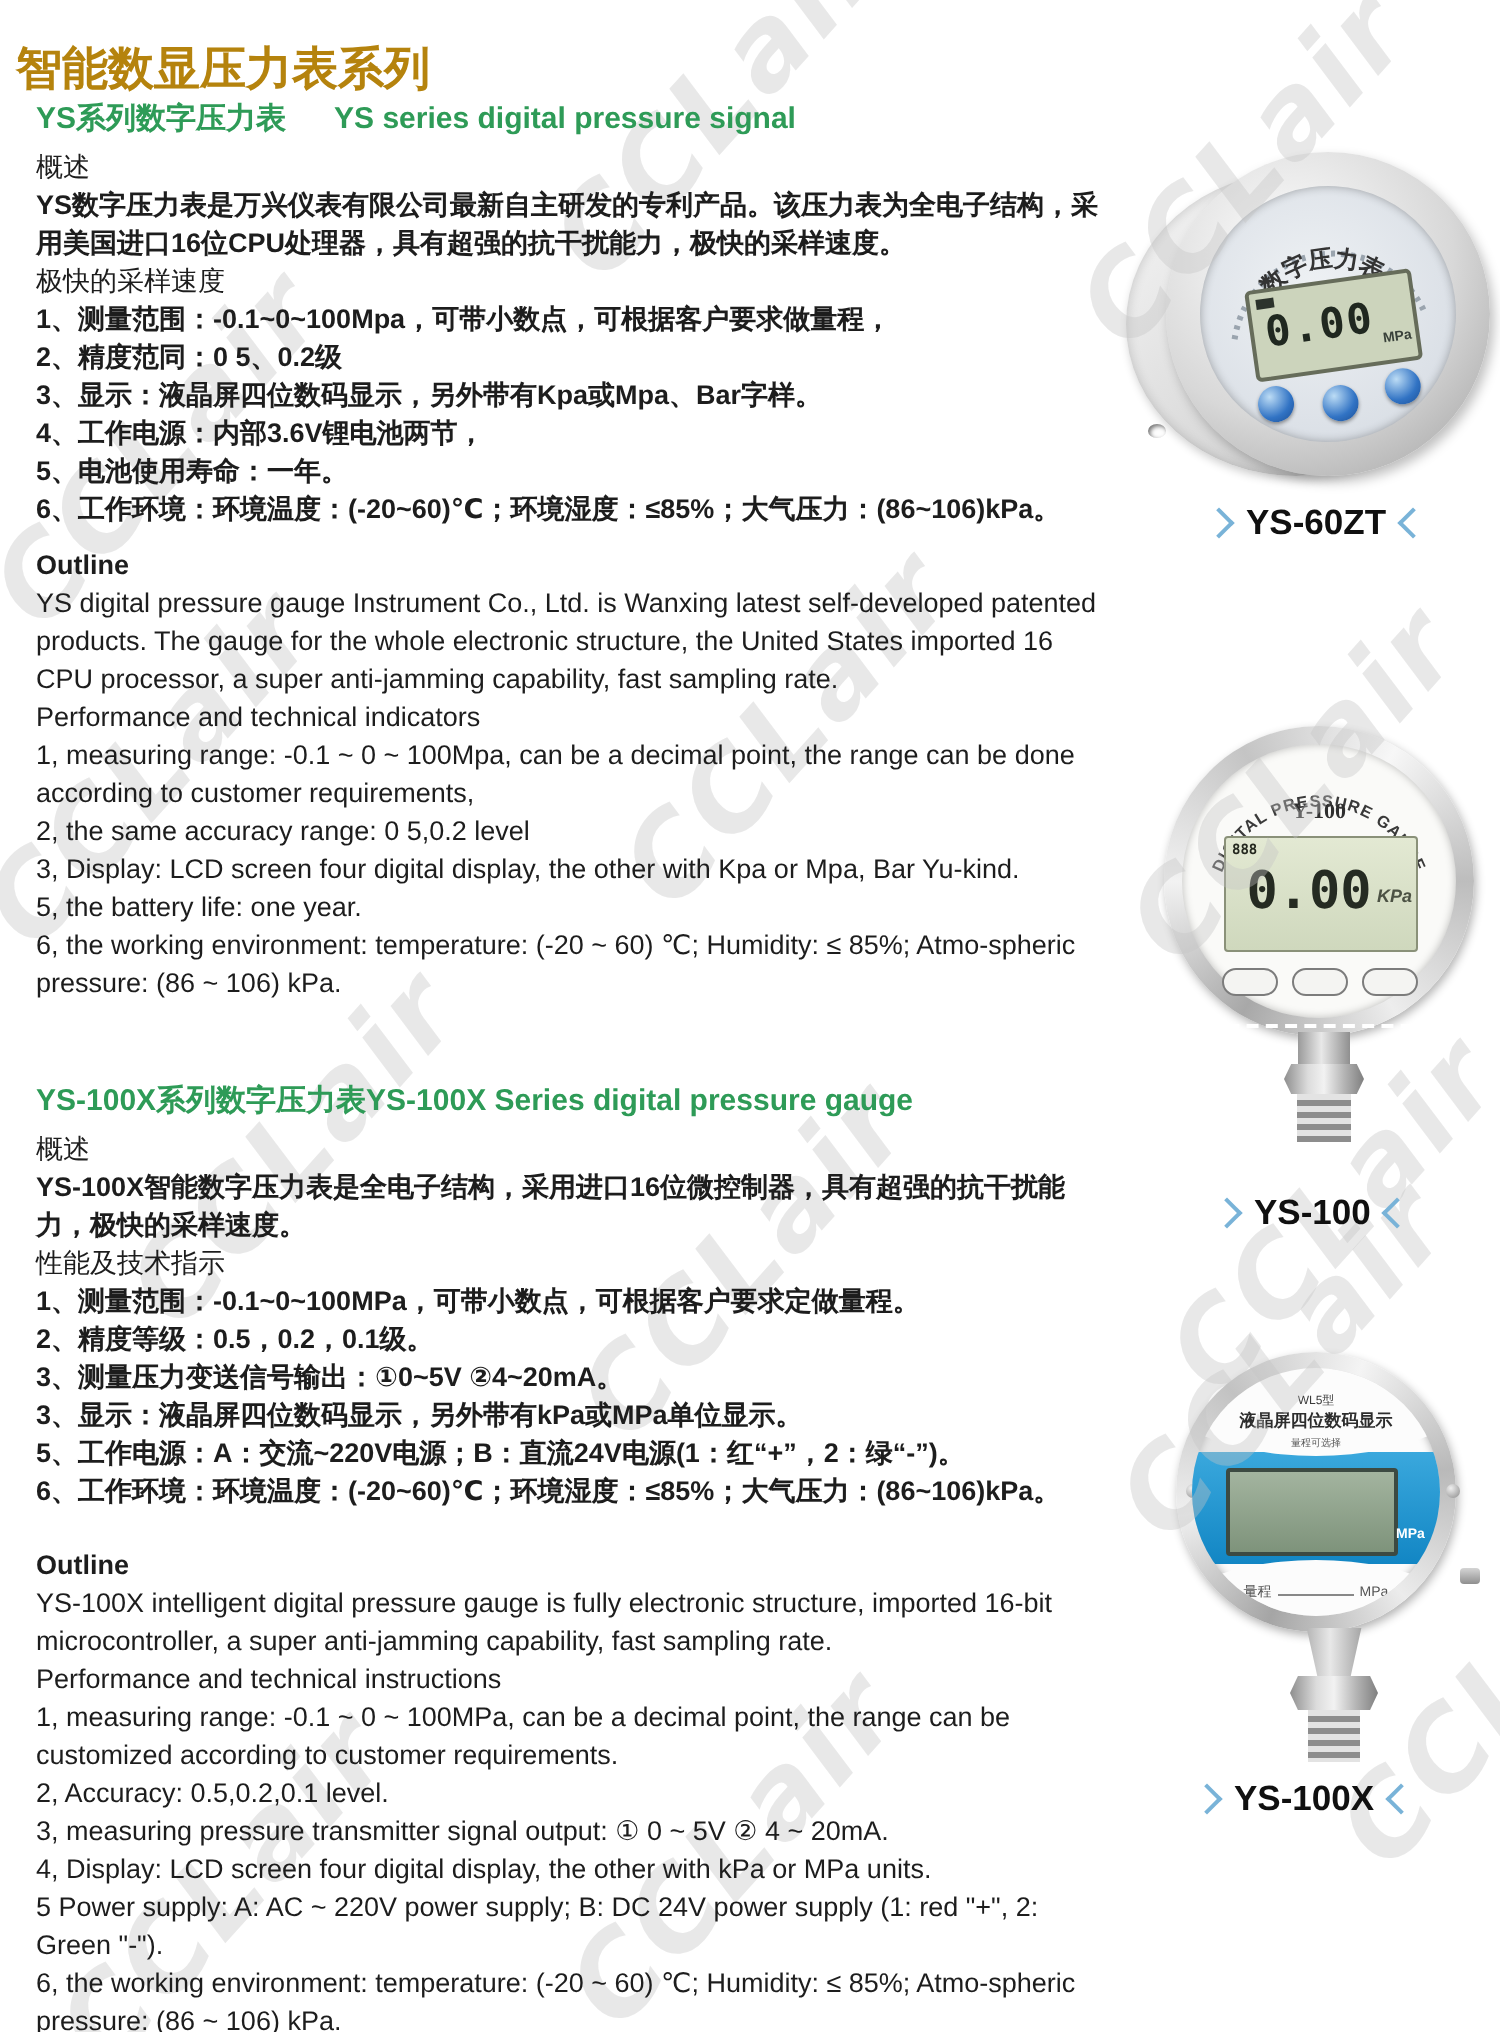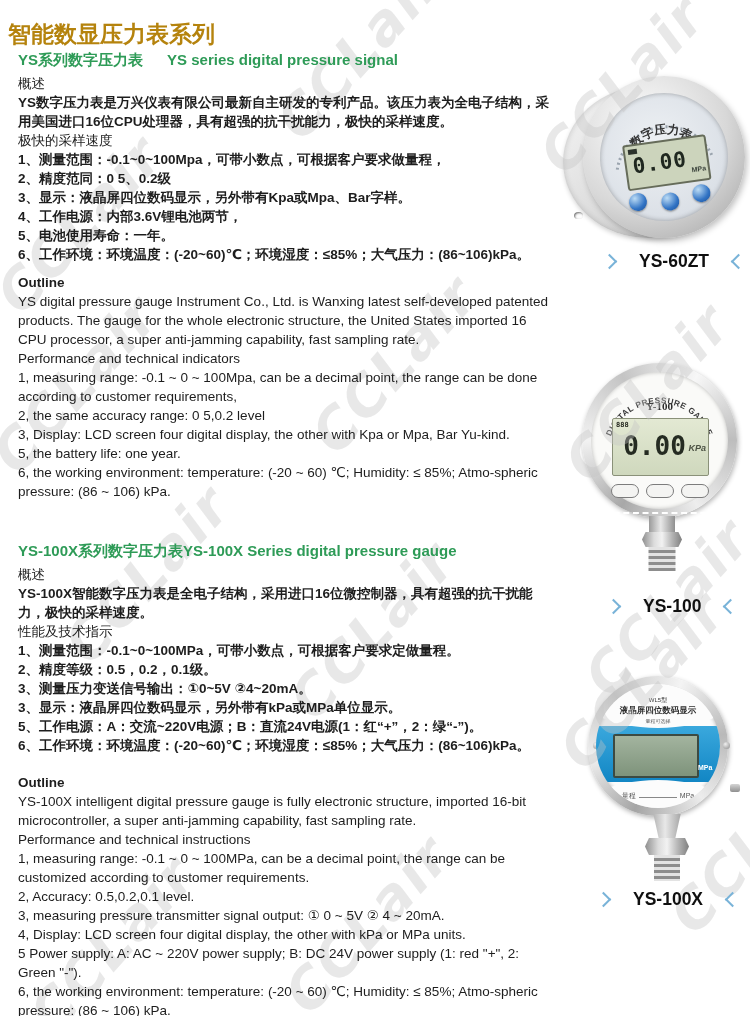--- a/index.html
+++ b/index.html
@@ -23,21 +23,21 @@
   .sec1{top:50px;} .sec2{top:541px;}
   .sec-head{color:#2e9b57;font-size:15px;font-weight:bold;margin-bottom:5px;}
   .sec1 .sec-head .en{margin-left:24px;}
   .lbl{font-weight:normal;}
   .cnb{font-weight:bold;}
   .outline-lbl{margin-top:9px;font-weight:bold;}
   .sec2 .outline-lbl{margin-top:18px;}
 
   
   .fig{position:absolute;z-index:1;}
-  .prod-label{position:absolute;z-index:3;display:flex;align-items:center;gap:24px;
+  .prod-label{position:absolute;z-index:3;display:flex;align-items:center;gap:8px;
       font-weight:bold;font-size:17.5px;color:#101010;}
   .chev{display:inline-block;width:9px;height:9px;border:2.6px solid #79b3d8;background:transparent;}
   .chev.r{border-left:none;border-bottom:none;transform:rotate(45deg);}
   .chev.l{border-right:none;border-top:none;transform:rotate(45deg);}
 
   
   .fig1{left:563px;top:76px;width:185px;height:172px;}
   .flange{position:absolute;left:0;top:10px;width:170px;height:152px;border-radius:50%;
       background:linear-gradient(135deg,#f6f6f6,#c2c2c2);box-shadow:inset 0 0 6px rgba(0,0,0,.18),1px 2px 5px rgba(0,0,0,.2);}
   .flange-hole{position:absolute;left:11px;top:126px;width:9px;height:7px;border-radius:50%;

